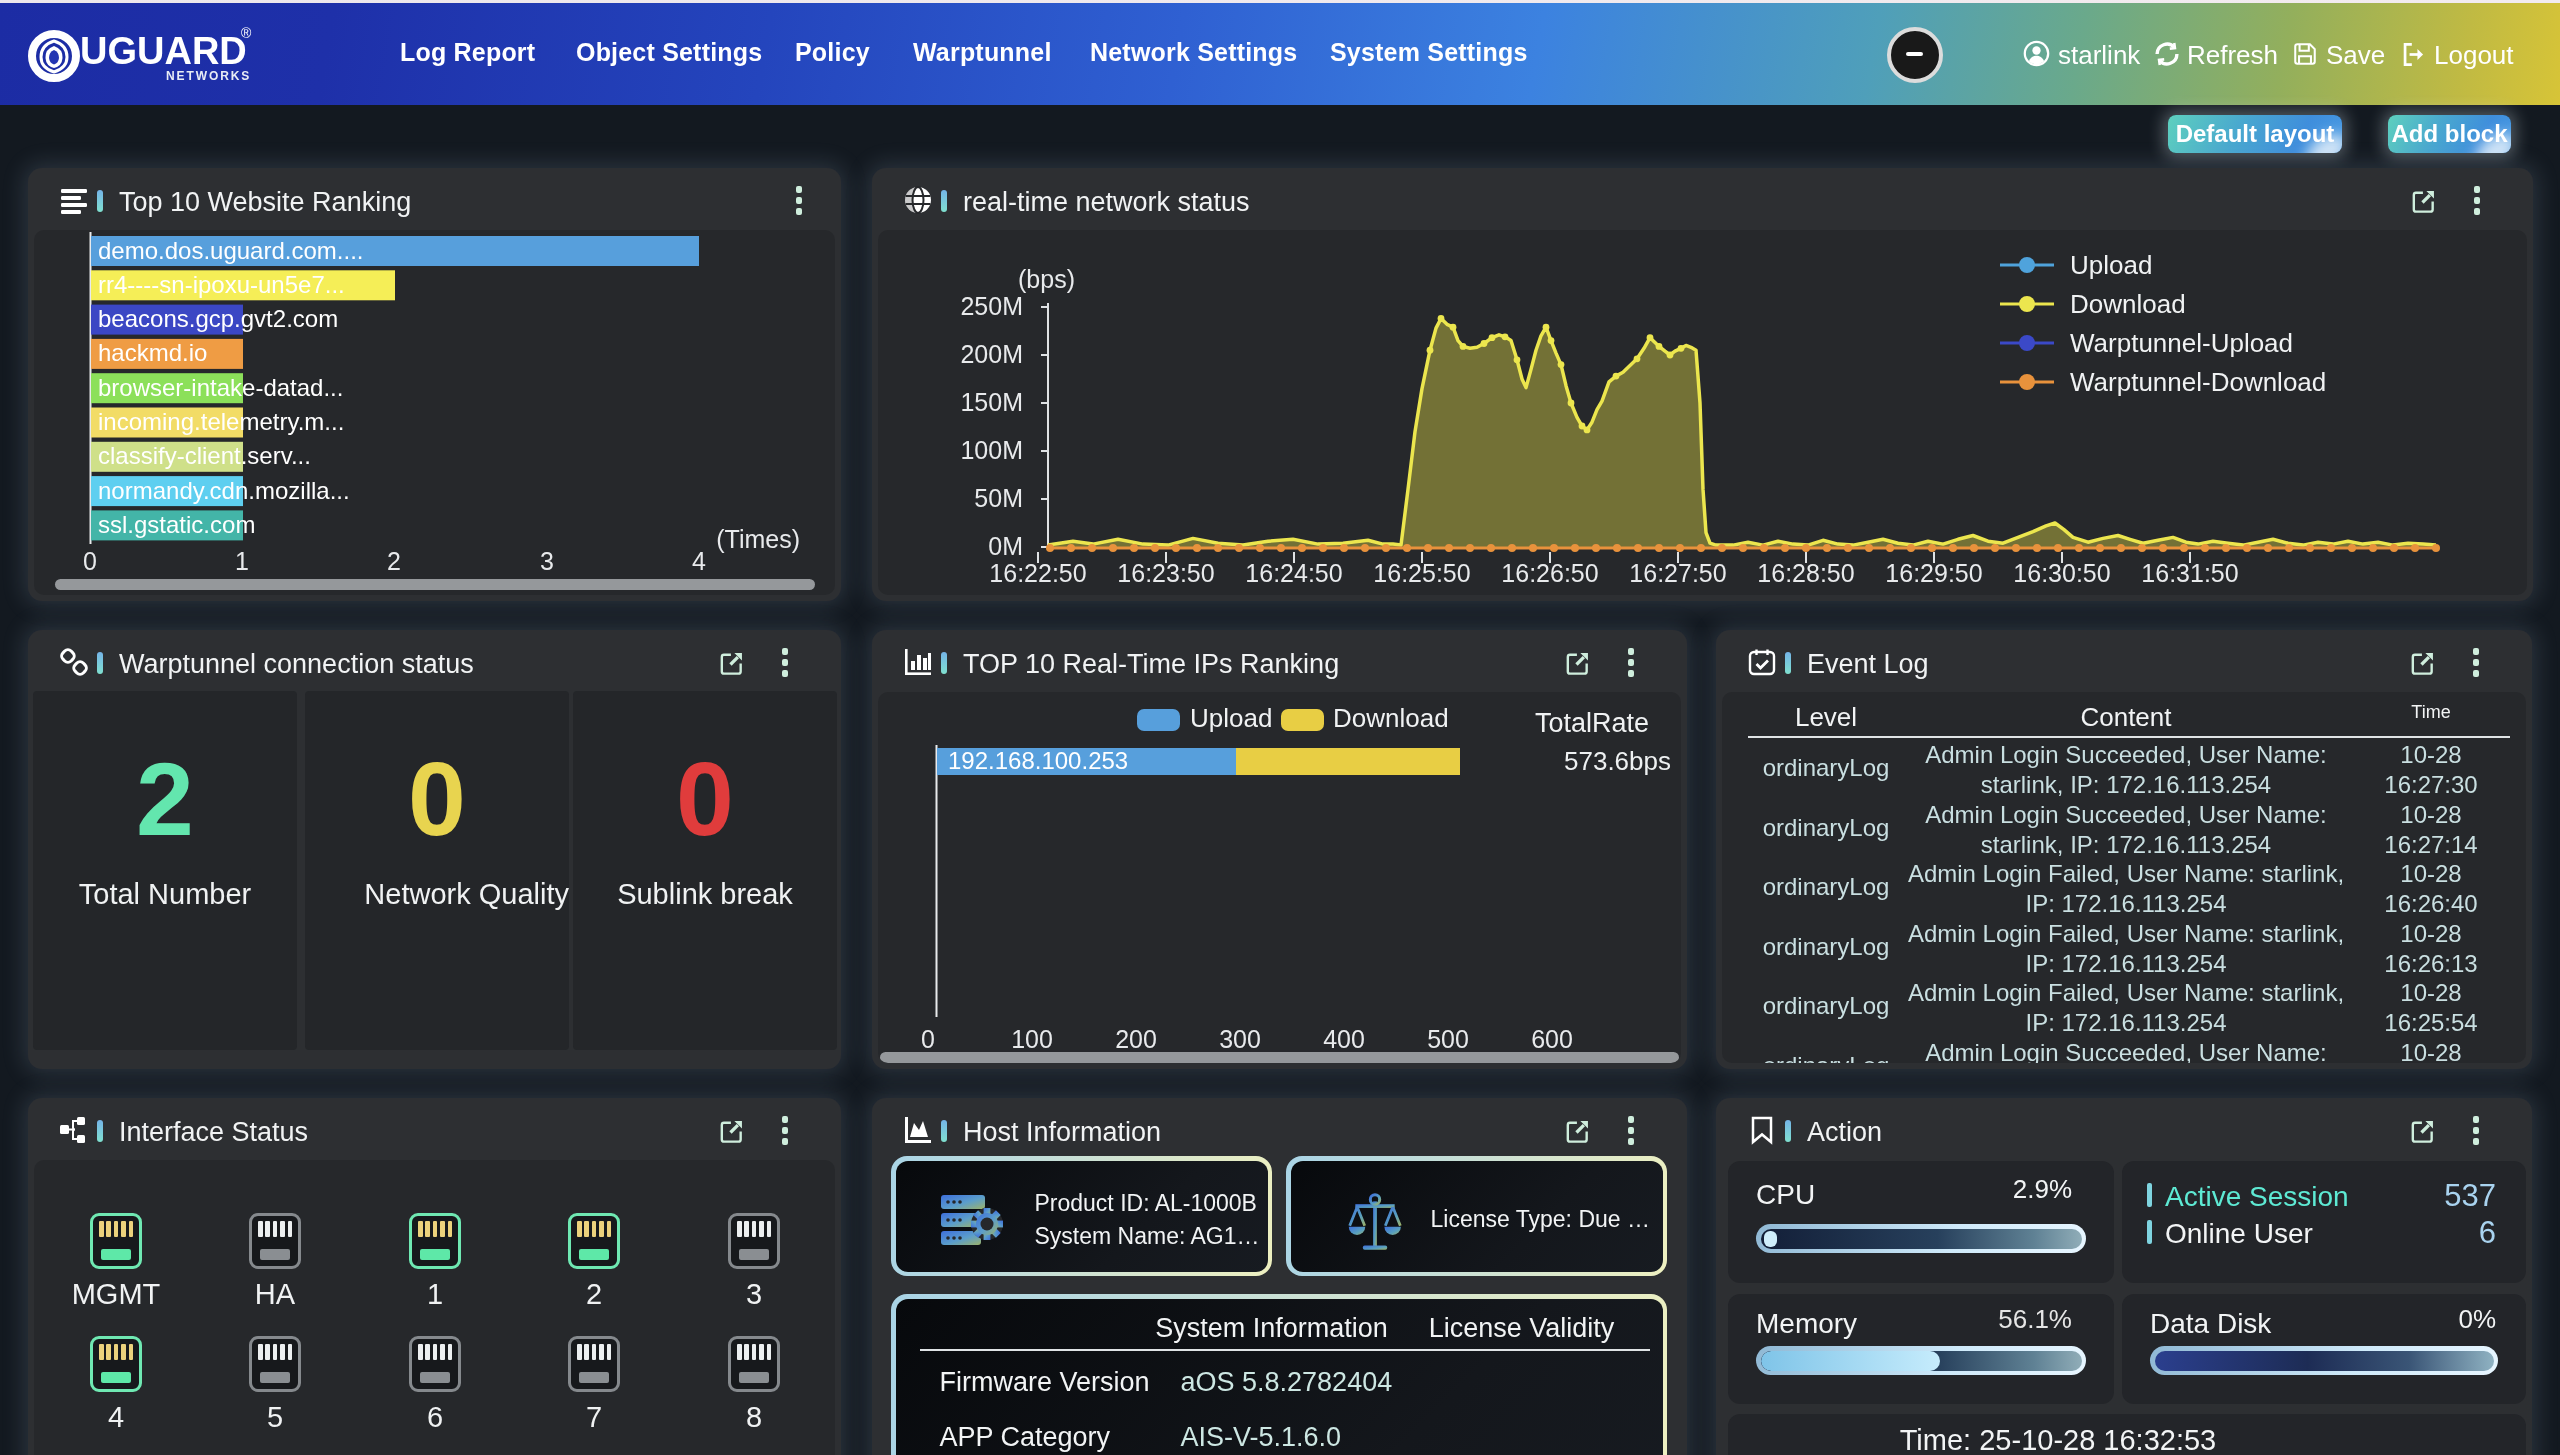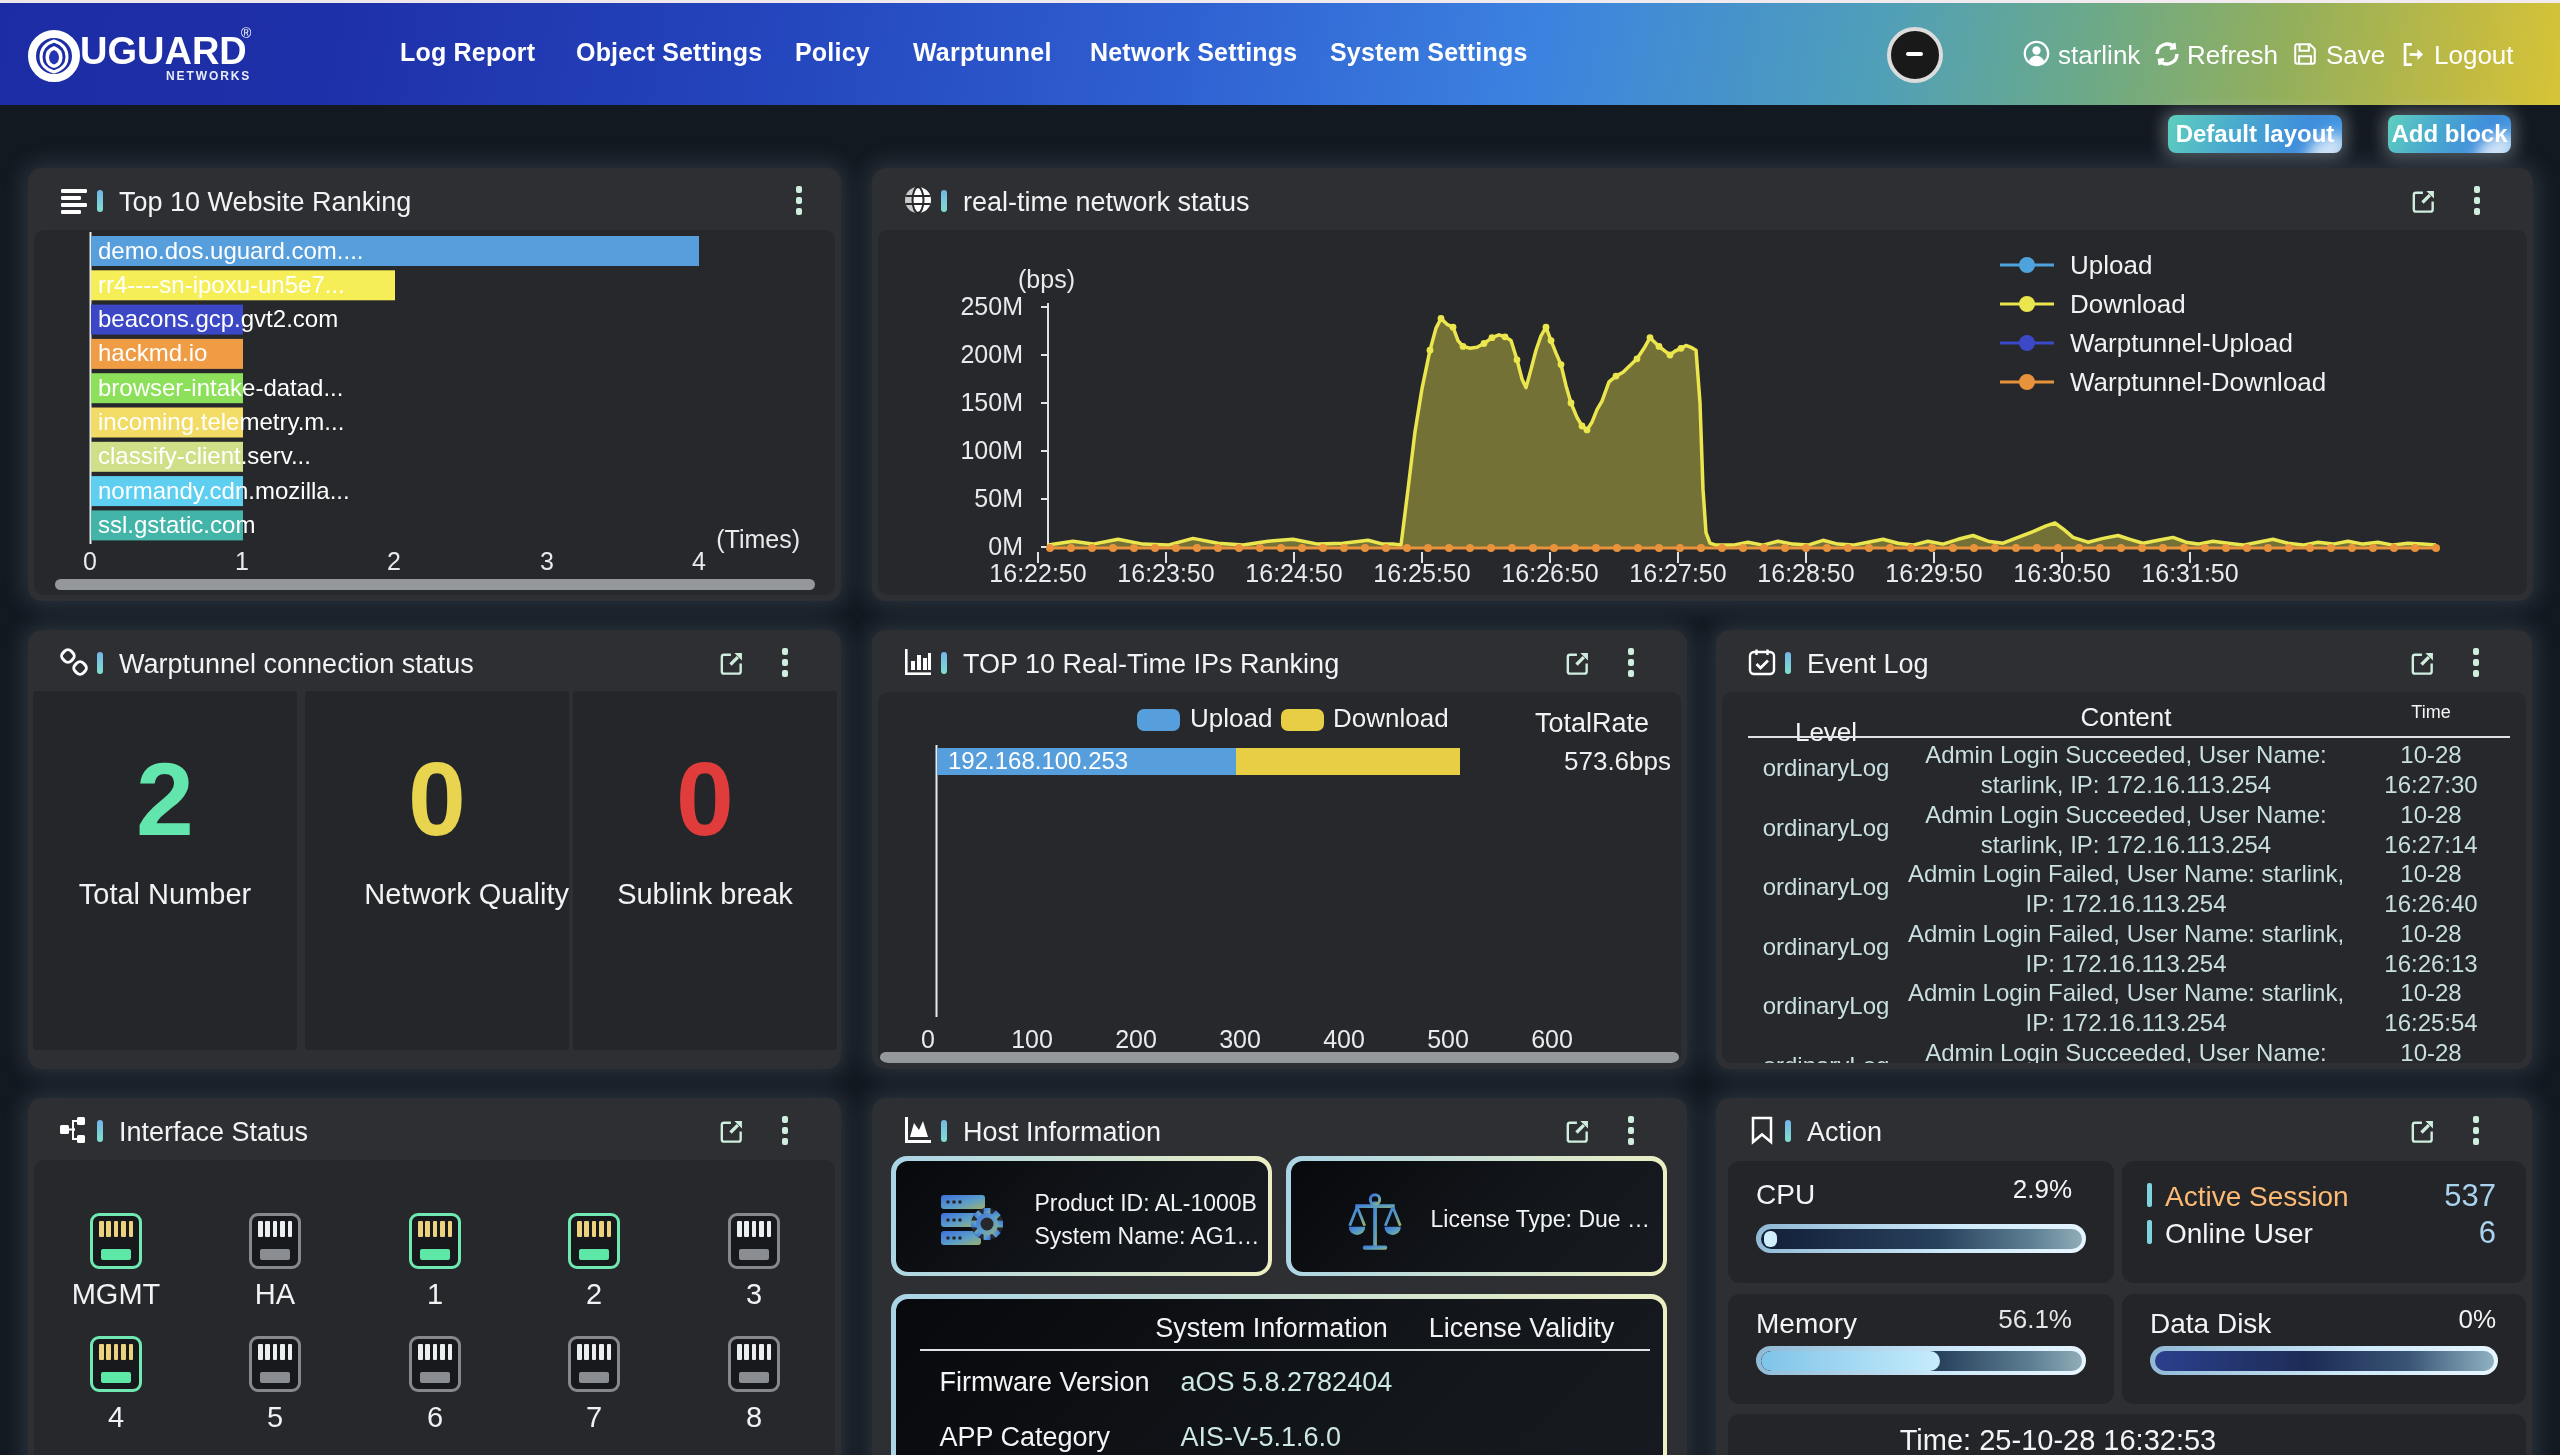--- a/index.html
+++ b/index.html
@@ -384,21 +384,21 @@
       <path d="M20 12.5 L20 19.8 Q20 21.8 18 21.8 L4.6 21.8 Q2.6 21.8 2.6 19.8 L2.6 6.4 Q2.6 4.4 4.6 4.4 L11 4.4"></path>
       <path d="M10.6 13.4 L17.4 6.6" stroke-width="3"></path>
       <polygon points="14.2,2.8 21.2,2.8 21.2,9.8" fill="#cfeedd" stroke="none"></polygon>
     </svg>
     <div class="pdots">
       <span></span>
       <span></span>
       <span></span>
     </div>
     <div class="pbody" id="p5b">
-      <div class="abs" style="left:24px;top:25px;width:160px;text-align:center;font-size:26px;color:#f2f4f5">Level</div>
+      <div class="abs" style="left:24px;top:10px;width:160px;text-align:center;font-size:26px;color:#f2f4f5">Level</div>
       <div class="abs" style="left:204px;top:10px;width:400px;text-align:center;font-size:26px;color:#f2f4f5">Content</div>
       <div class="abs" style="left:629px;top:10px;width:160px;text-align:center;font-size:18px;color:#f2f4f5">Time</div>
       <div class="abs" style="left:26px;top:44px;width:762px;height:2px;background:#dfe3e5"></div>
       <div class="abs" style="left:24px;top:62px;width:160px;text-align:center;font-size:24px;color:#c9dfe1">ordinaryLog</div>
       <div class="abs" style="left:164px;top:48px;width:480px;text-align:center;font-size:24px;line-height:30px;color:#c9dfe1">Admin Login Succeeded, User Name:<br>starlink, IP: 172.16.113.254</div>
       <div class="abs" style="left:629px;top:48px;width:160px;text-align:center;font-size:24px;line-height:30px;color:#c9dfe1">10-28<br>16:27:30</div>
       <div class="abs" style="left:24px;top:121.5px;width:160px;text-align:center;font-size:24px;color:#c9dfe1">ordinaryLog</div>
       <div class="abs" style="left:164px;top:107.5px;width:480px;text-align:center;font-size:24px;line-height:30px;color:#c9dfe1">Admin Login Succeeded, User Name:<br>starlink, IP: 172.16.113.254</div>
       <div class="abs" style="left:629px;top:107.5px;width:160px;text-align:center;font-size:24px;line-height:30px;color:#c9dfe1">10-28<br>16:27:14</div>
       <div class="abs" style="left:24px;top:181.0px;width:160px;text-align:center;font-size:24px;color:#c9dfe1">ordinaryLog</div>
@@ -648,21 +648,21 @@
   <div class="abs" style="left:28px;top:18px;font-size:28px;color:#f2f4f5">CPU</div>
   <div class="abs" style="left:218px;top:13px;width:126px;text-align:right;font-size:26px;color:#f2f4f5">2.9%</div>
   <div class="abs" style="left:28px;top:63px;width:330px;height:29px;background:linear-gradient(115deg,#8fb8d4,#cfeafa 60%,#e8f6ff);border-radius:15px;padding:4.5px">
     <div style="position:relative;width:100%;height:100%;background:linear-gradient(90deg,#131f38,#27405c 55%,#5f8194 85%,#90adb8);border-radius:10px">
       <span style="position:absolute;left:3px;top:2px;width:13px;height:16px;background:#cfeefb;border-radius:6px"></span>
     </div>
   </div>
 </div>
 <div class="abs" style="left:406px;top:63px;width:404px;height:122px;background:#232529;border-radius:12px">
   <div class="abs" style="left:25px;top:22px;width:5px;height:24px;border-radius:2px;background:#7fd4e0"></div>
-  <div class="abs" style="left:43px;top:20px;font-size:28px;color:#fdba74">Active Session</div>
+  <div class="abs" style="left:43px;top:20px;font-size:28px;color:#5eead4">Active Session</div>
   <div class="abs" style="left:240px;top:17px;width:134px;text-align:right;font-size:31px;color:#a9d3ef">537</div>
   <div class="abs" style="left:25px;top:59px;width:5px;height:24px;border-radius:2px;background:#7fd4e0"></div>
   <div class="abs" style="left:43px;top:57px;font-size:28px;color:#f2f4f5">Online User</div>
   <div class="abs" style="left:240px;top:54px;width:134px;text-align:right;font-size:31px;color:#a9d3ef">6</div>
 </div>
 <div class="abs" style="left:12px;top:196px;width:386px;height:110px;background:#232529;border-radius:12px">
   <div class="abs" style="left:28px;top:14px;font-size:28px;color:#f2f4f5">Memory</div>
   <div class="abs" style="left:218px;top:10px;width:126px;text-align:right;font-size:26px;color:#e5e5e5">56.1%</div>
   <div class="abs" style="left:28px;top:52px;width:330px;height:29px;background:linear-gradient(115deg,#8fb8d4,#cfeafa 60%,#e8f6ff);border-radius:15px;padding:4.5px">
     <div style="position:relative;width:100%;height:100%;background:linear-gradient(90deg,#131f38,#27405c 55%,#5f8194 85%,#90adb8);border-radius:10px;overflow:hidden">

